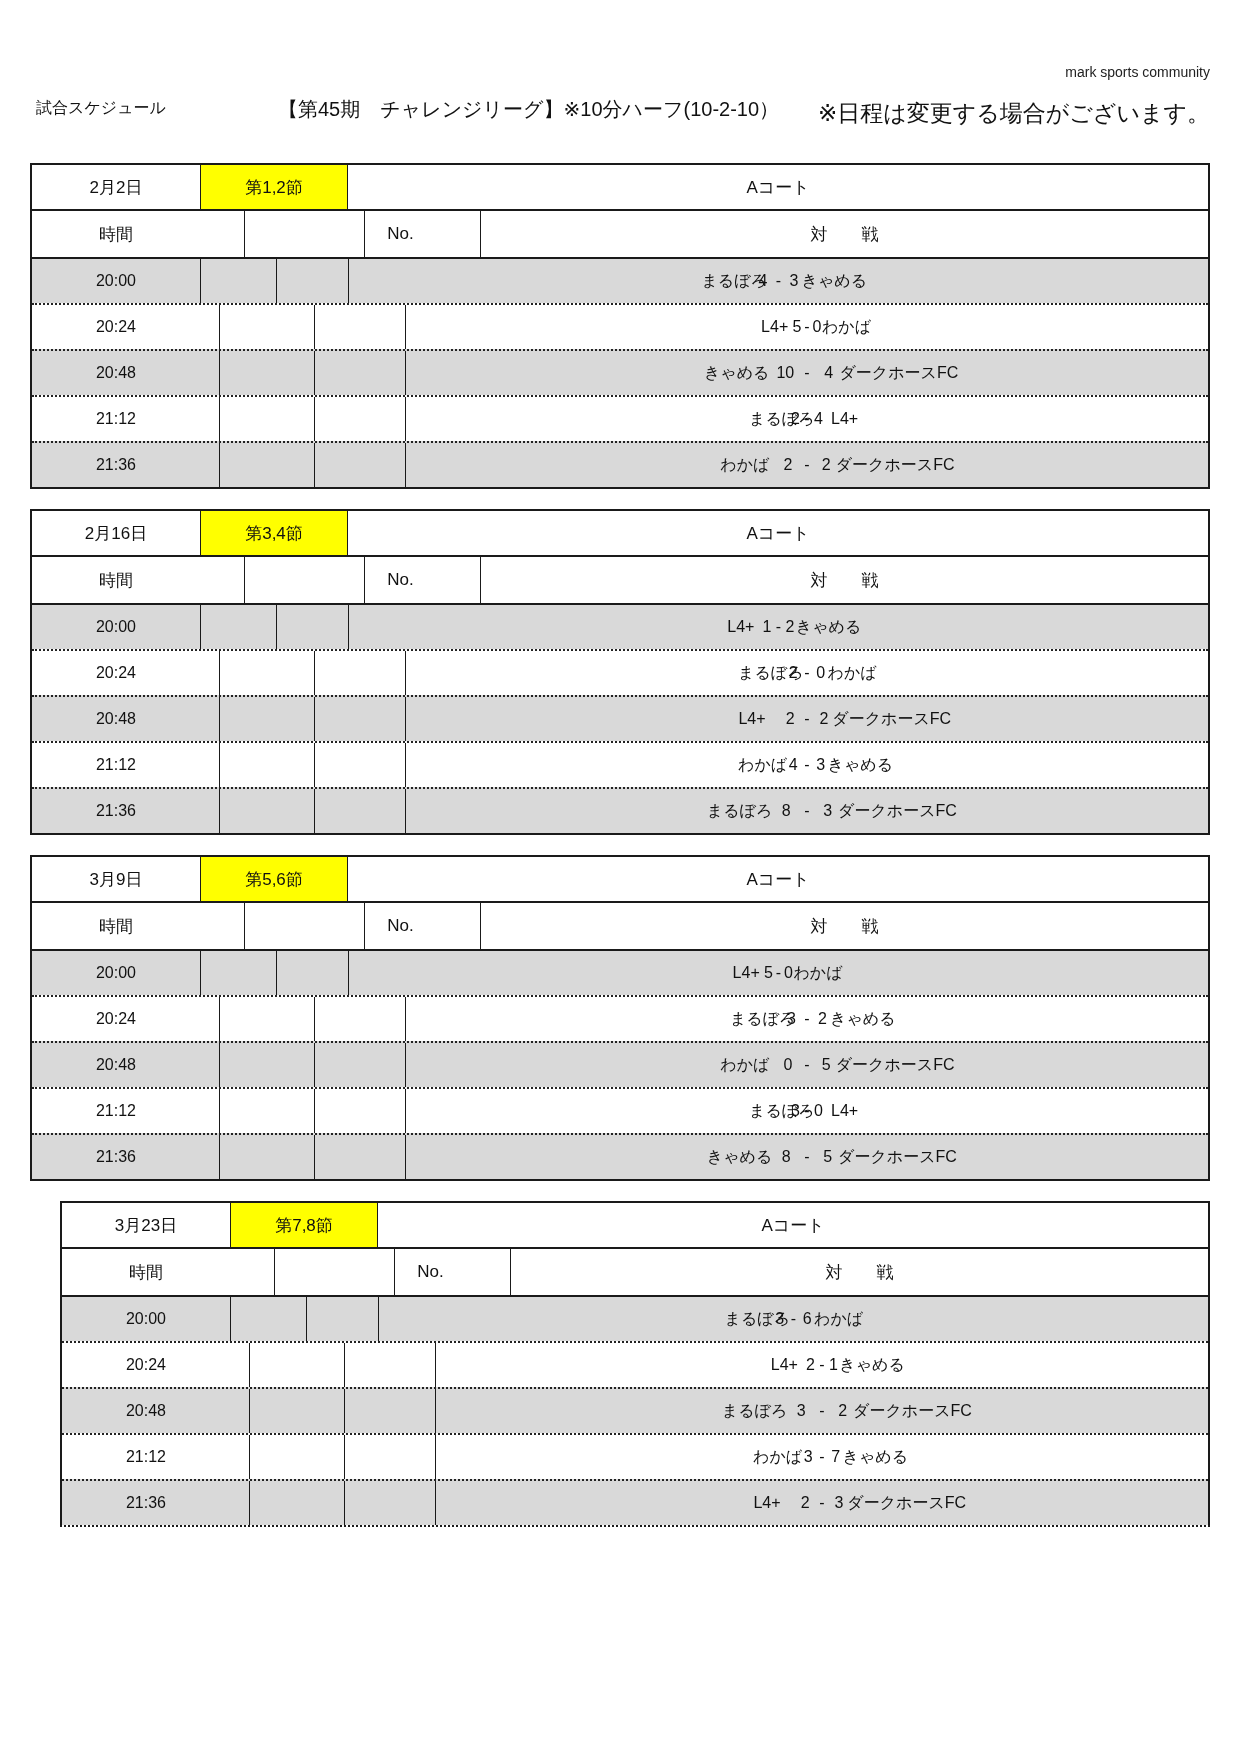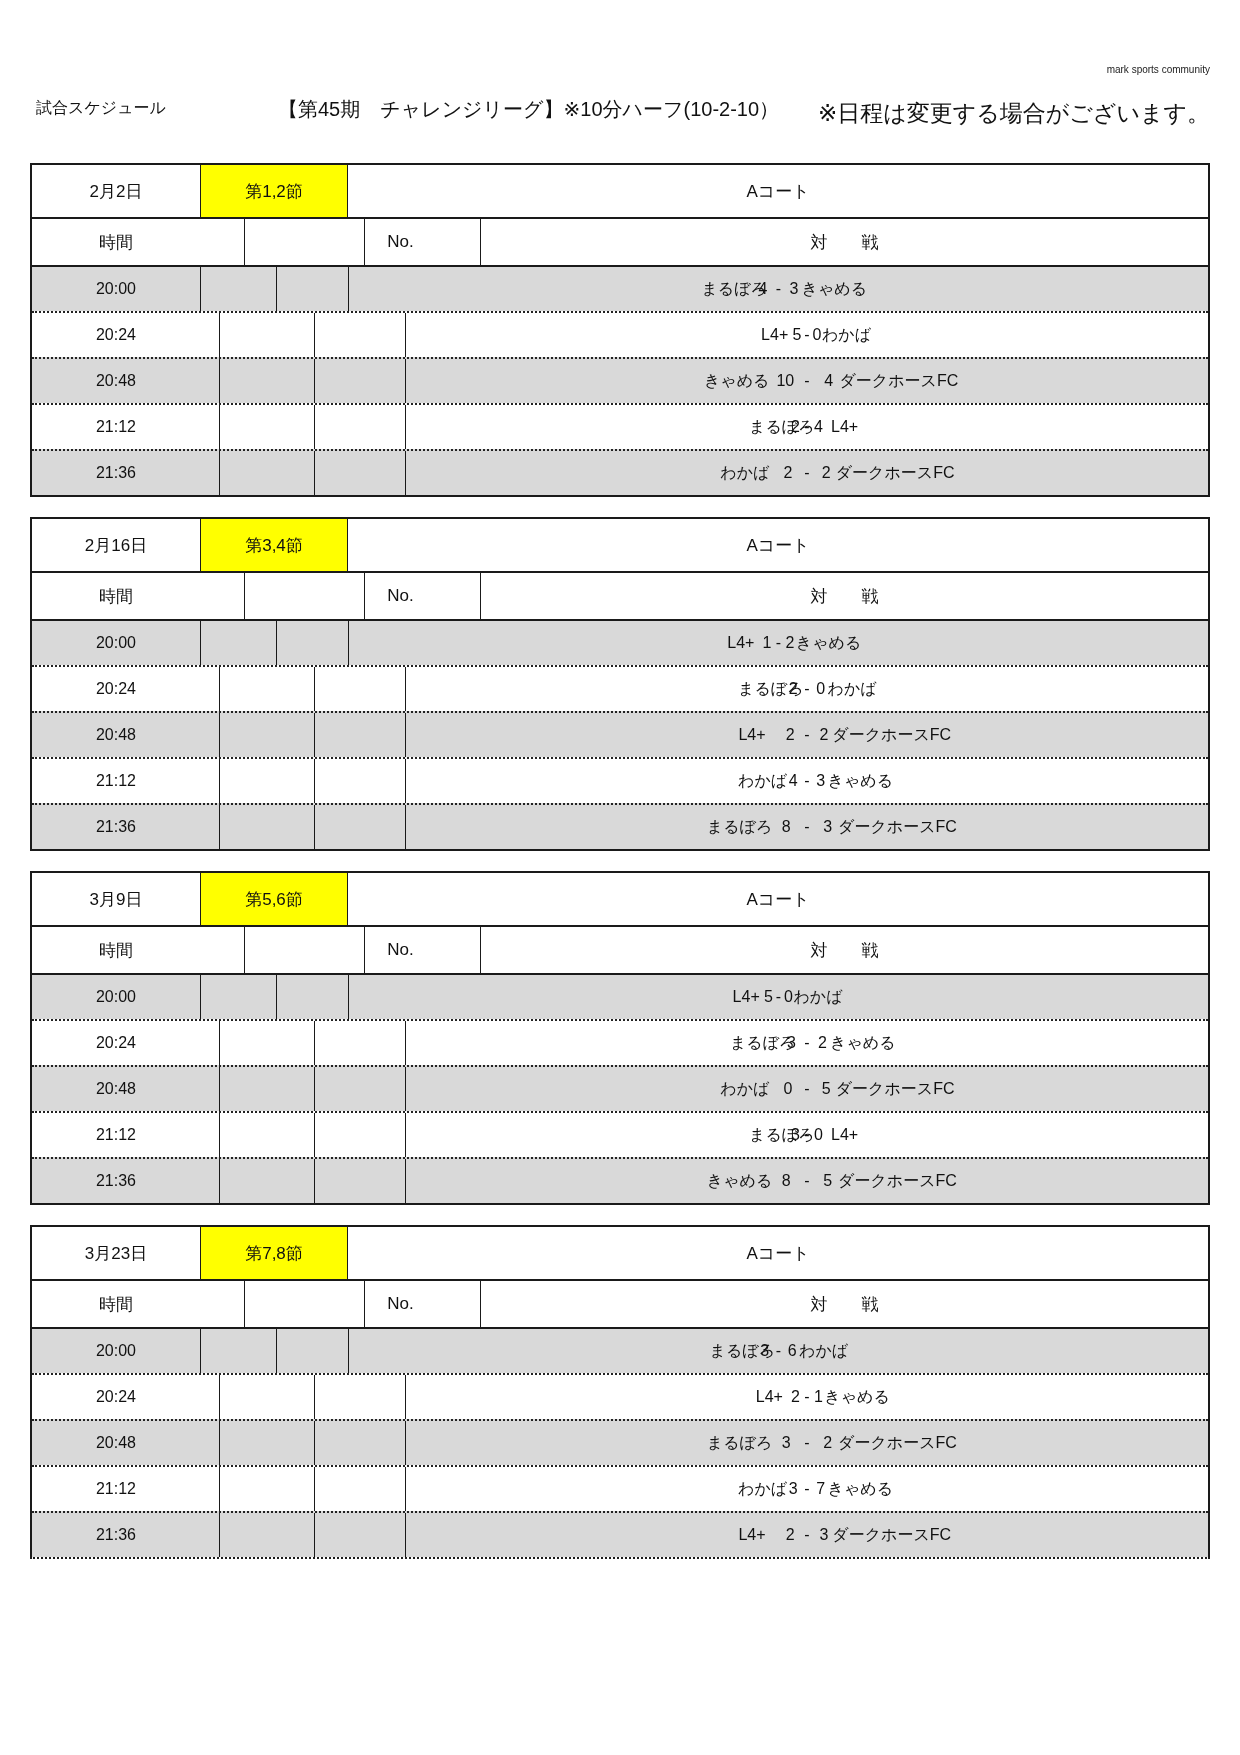--- a/index.html
+++ b/index.html
@@ -14,21 +14,21 @@
     font-family: "Liberation Sans", "DejaVu Sans", sans-serif;
     color: #111111;
     overflow: hidden;
   }
 
   
   .brand {
     position: absolute;
     top: 64px;
     right: 30px;
-    font-size: 10px;
+    font-size: 14px;
     color: #222222;
     white-space: nowrap;
   }
   .doc-title {
     position: absolute;
     left: 36px;
     top: 98px;
     font-size: 16px;
     white-space: nowrap;
   }
@@ -54,27 +54,28 @@
     left: 30px;
     width: 1180px;
   }
   .match-table {
     border: 2px solid #1a1a1a;
     margin-bottom: 20px;
     background: #ffffff;
   }
   .match-table:last-child {
     border-bottom: 2px dotted #1a1a1a;
+    margin-left: 30px;
   }
 
   .row { display: grid; }
 
   .head-row {
     grid-template-columns: 168px 148px 1fr;
-    height: 52px;
+    height: 44px;
   }
   .sub-row {
     grid-template-columns: 168px 76px 72px 1fr;
     height: 46px;
     border-top: 2px solid #1a1a1a;
     border-bottom: 2px solid #1a1a1a;
     gap: 44px;
   }
   .data-row {
     grid-template-columns: 168px 76px 72px 1fr;

